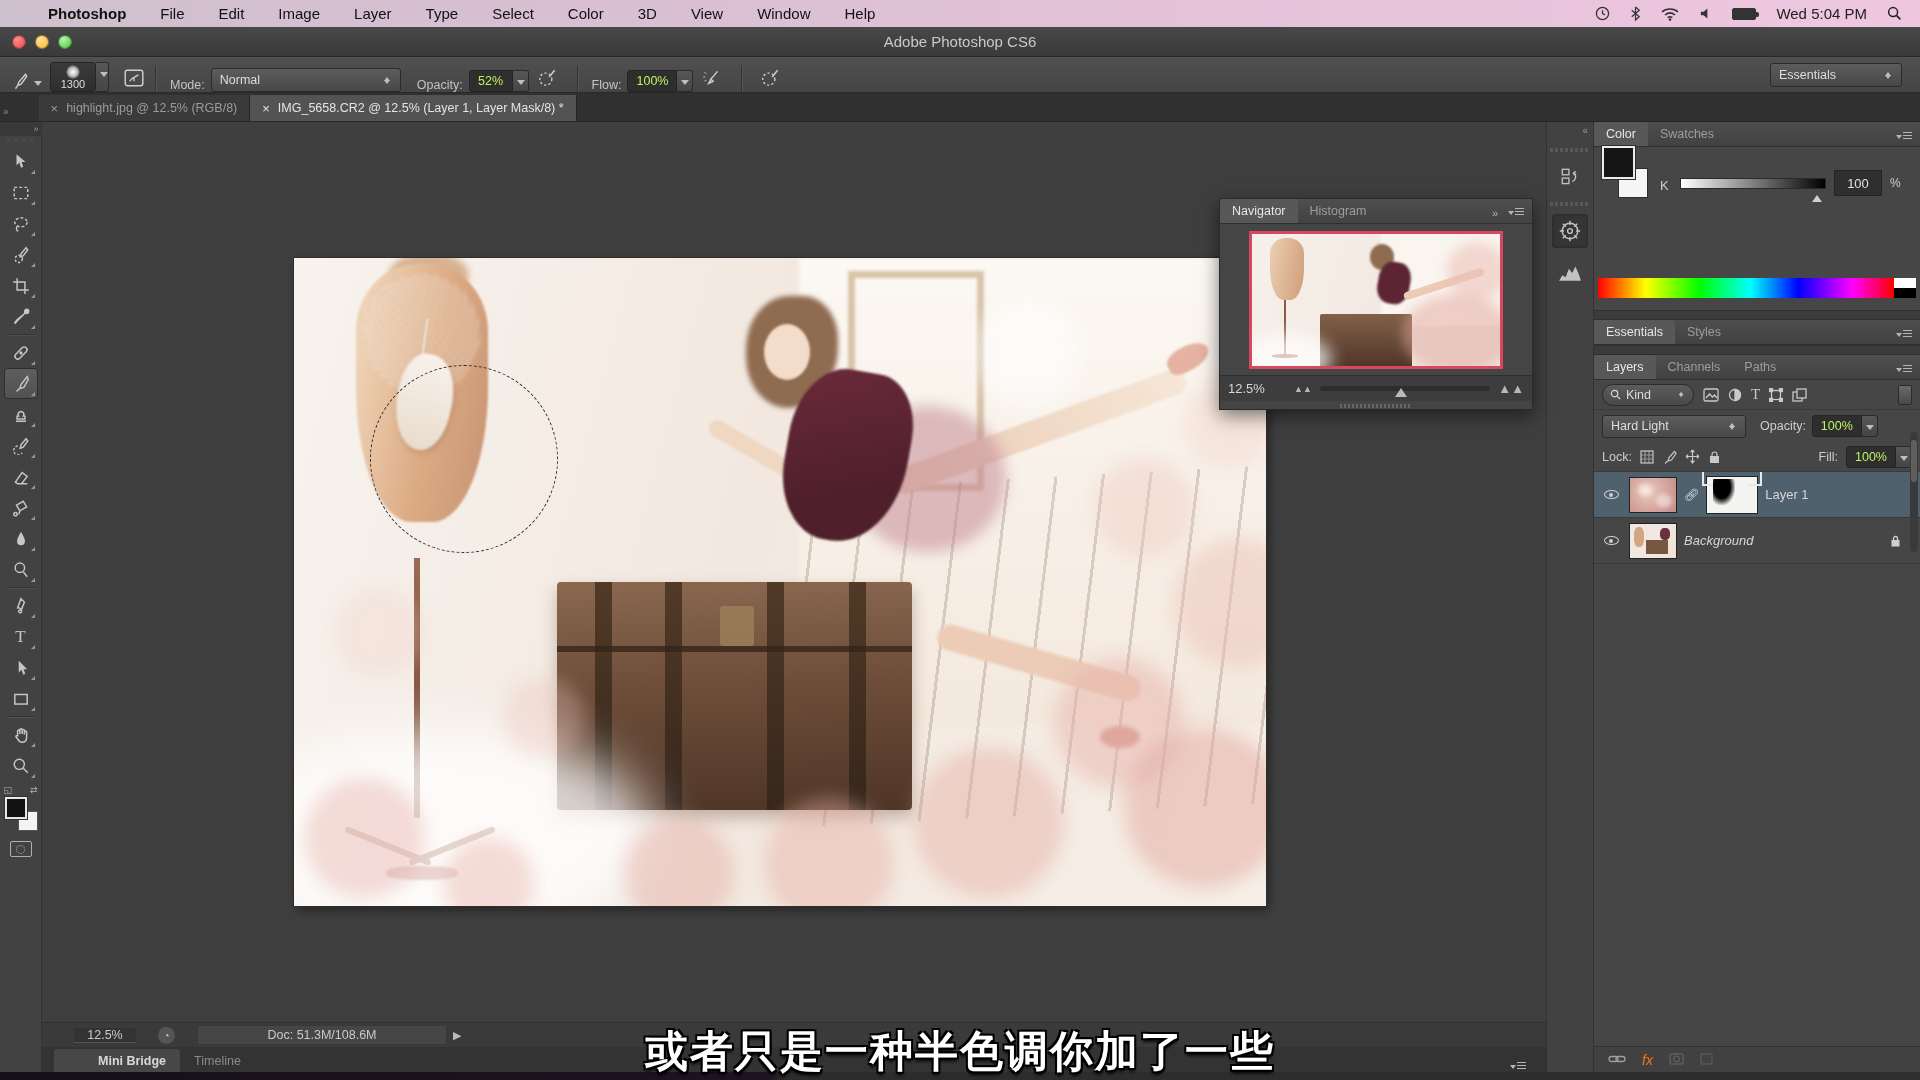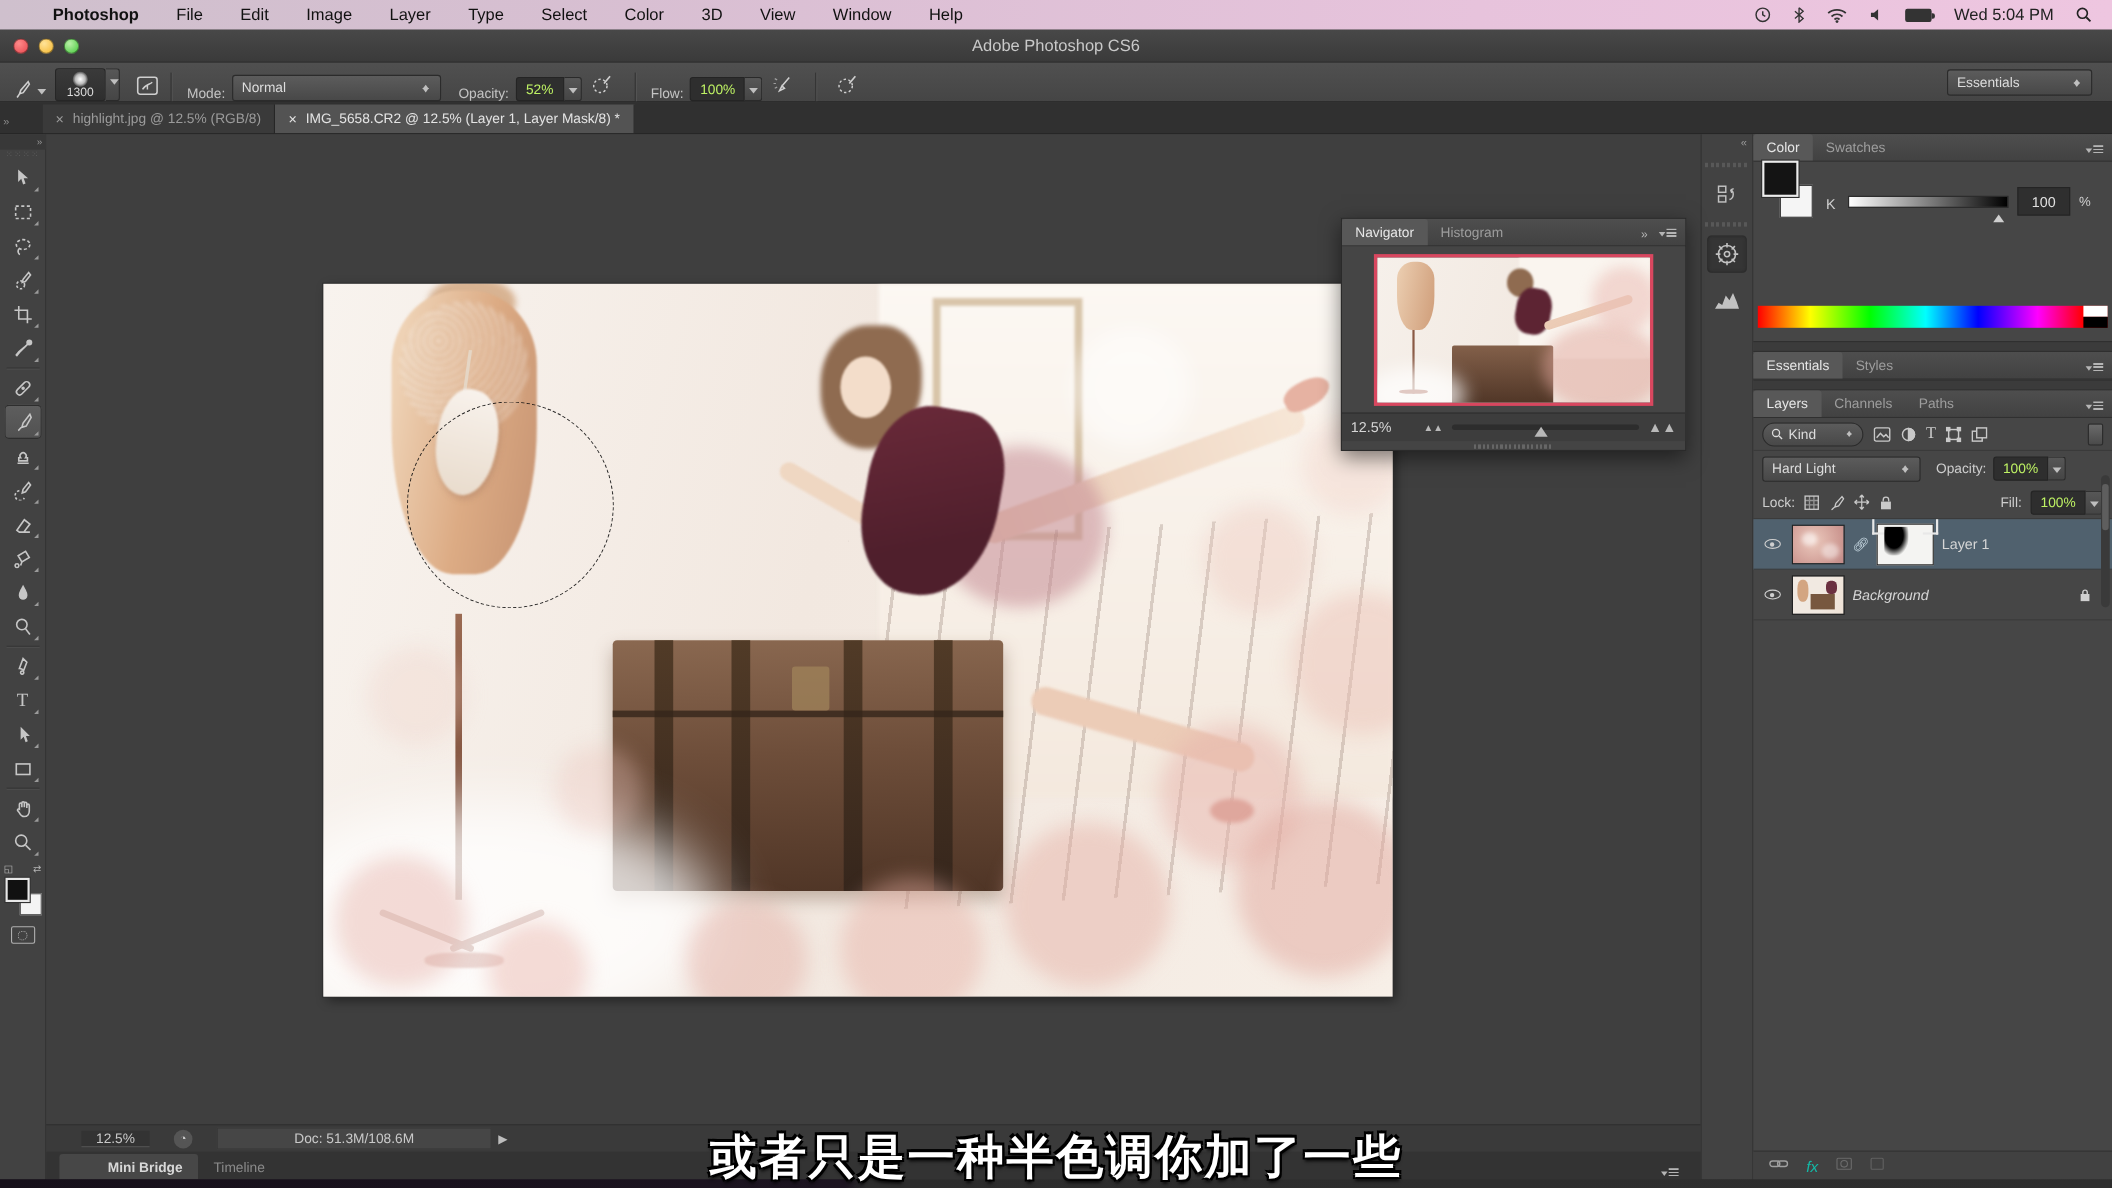--- a/index.html
+++ b/index.html
@@ -251,21 +251,21 @@
   .msel::before { left:-5px; top:-5px; border-right:none; border-bottom:none; }
   .msel::after { right:-5px; top:-5px; border-left:none; border-bottom:none; }
   .msel2::before,.msel2::after { content:""; position:absolute; width:12px; height:12px; border:2px solid #e8e8e8; }
   .msel2::before { left:-5px; bottom:-5px; border-right:none; border-top:none; }
   .msel2::after { right:-5px; bottom:-5px; border-left:none; border-top:none; }
   .bgname { font-style:italic; }
   .layer-lock { margin-left:auto; margin-right:12px; }
   .layer-lock svg { stroke:#cfcfcf; fill:none; stroke-width:1.3; display:block; }
   #layers-footer { position:absolute; left:0; bottom:8px; width:326px; height:26px; background:#414141;
     border-top:1px solid #333; display:flex; align-items:center; gap:16px; padding:0 14px; color:#9f9f9f; }
-  #layers-footer .fx { font-style:italic; font-size:14px; color:#14b8a6; }
+  #layers-footer .fx { font-style:italic; font-size:14px; color:#f97316; }
   #vscroll { position:absolute; right:2px; top:310px; width:8px; height:120px; background:#3a3a3a; border-radius:4px; }
   #vscroll .th { position:absolute; left:1px; top:8px; width:6px; height:42px; background:#5e5e5e; border-radius:3px; }
 </style>
 </head>
 <body>
 
 <div id="screen">
 
   <div id="menubar">
     <span class="apple"></span>

